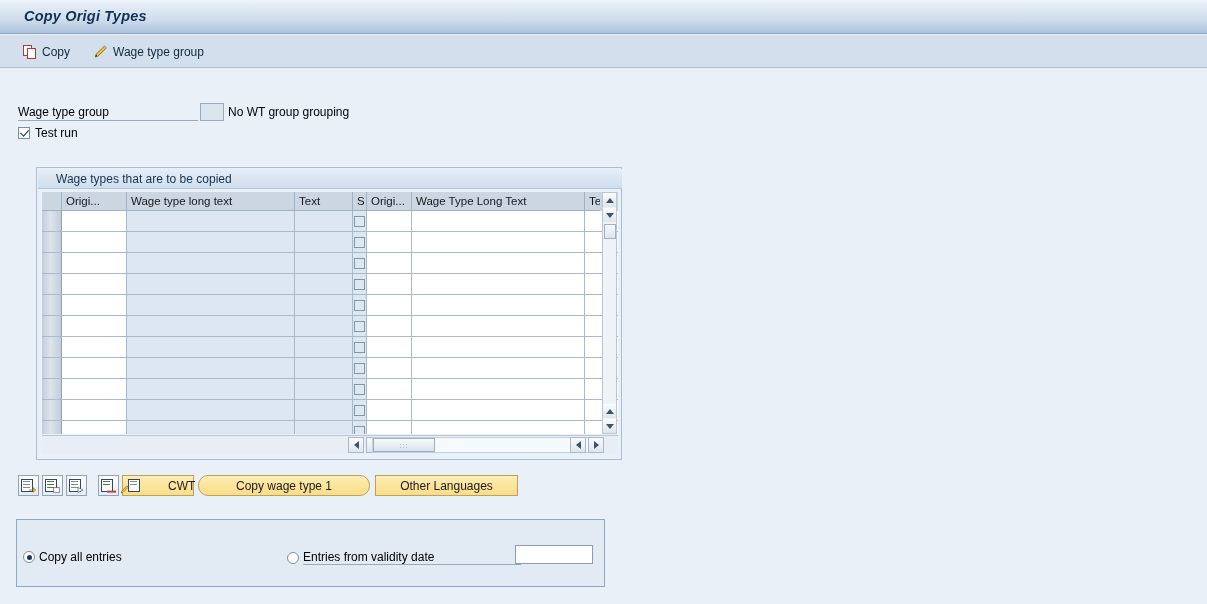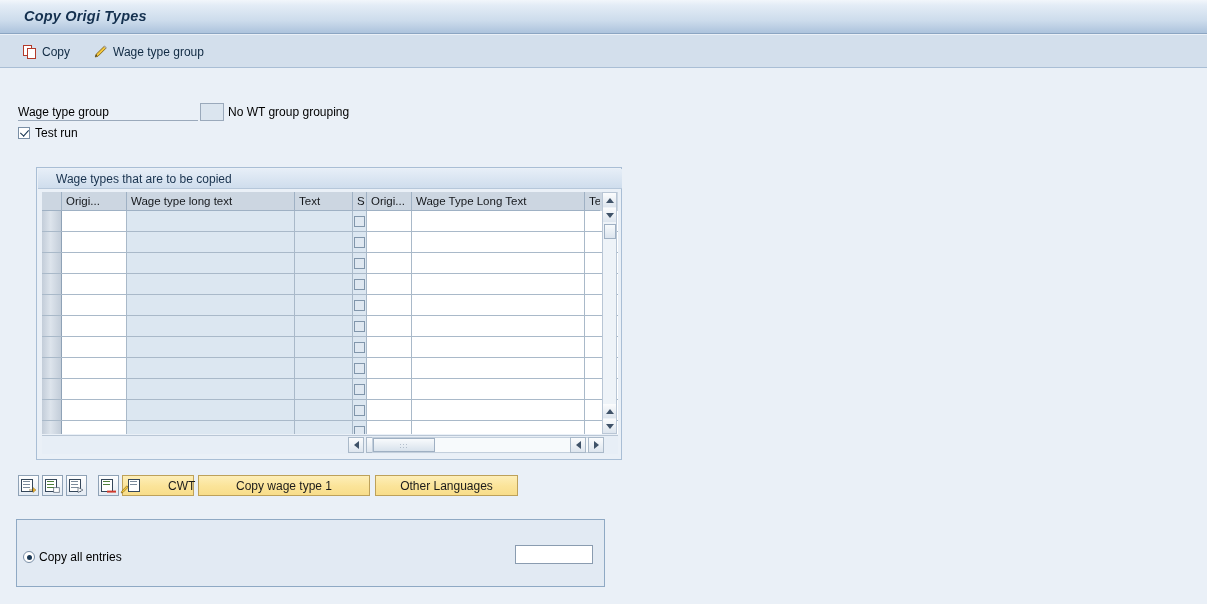--- a/index.html
+++ b/index.html
@@ -721,31 +721,35 @@
           <b></b>
           <b></b>
         </span>
       <svg class="mark" style="width:9px;height:9px;right:-1px;bottom:-1px;" viewBox="0 0 9 9">
         <path d="M6.8 0.8 L8.2 2.2 L3.0 7.4 L1.2 8.0 L1.8 6.2 Z" fill="#f6c83c" stroke="#7a6016" stroke-width=".6"></path>
       </svg>
     </span>
     <span class="lbl">CWT</span>
   </div>
 
-  <div class="sapbtn" style="left:180px; width:172px;">
+  <div class="sapbtn" style="left:180px; width:172px;border-radius:10px;">
     <span>Copy wage type 1</span>
   </div>
 
   <div class="sapbtn" style="left:357px; width:143px;">
     <span>Other Languages</span>
   </div>
 </div>
 
 <div class="grp">
 
   <div class="radline" style="left:6px; top:30px;">
     <span class="sapradio on"></span>
     <span class="txt">Copy all entries</span>
   </div>
 
+  <div class="radline" style="left:270px; top:30px;">
+    <span class="sapradio"></span>
+    <span class="txt ul" style="display:inline-block; min-width:218px;">Entries from validity date</span>
+  </div>
 
   <input class="dateinput" style="left: 498px; top: 25px; width: 78px;" value="">
 </div>
 
 </body></html>

